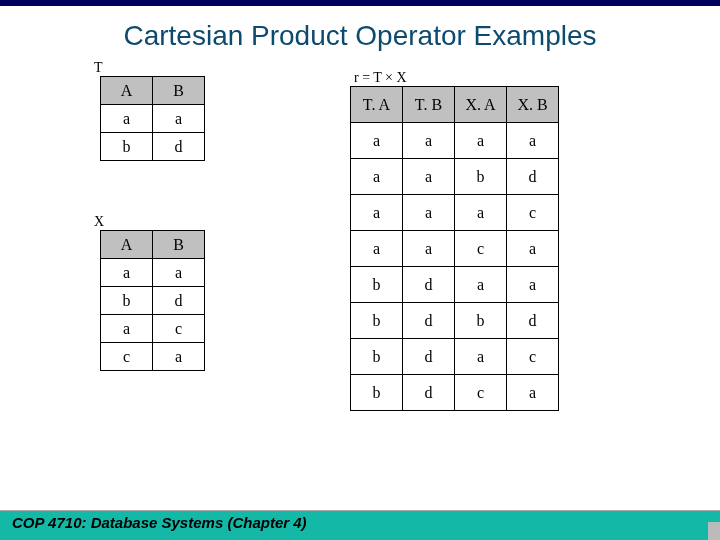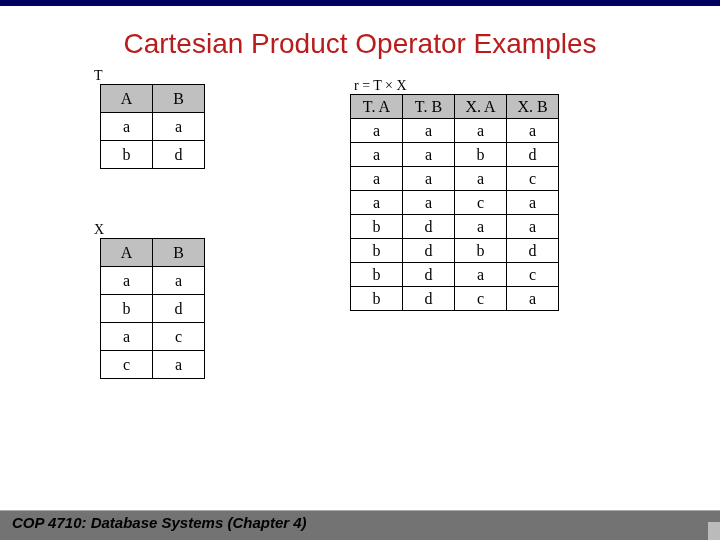--- a/index.html
+++ b/index.html
@@ -10,24 +10,24 @@
     font-family: Arial, Helvetica, sans-serif;
     position: relative;
     overflow: hidden;
   }
   .topbar {
     width: 100%;
     height: 6px;
     background: #000060;
   }
   .title {
-    color: #b91c1c;
+    color: #0c4a6e;
     font-size: 28px;
     text-align: center;
-    padding: 22px 0 8px 0;
+    padding: 14px 0 8px 0;
     font-weight: normal;
   }
   .content {
     position: relative;
     width: 100%;
     height: 430px;
   }
   .tbl-label {
     font-family: "Times New Roman", serif;
     font-size: 14px;
@@ -47,29 +47,29 @@
   }
   table.reltable th {
     background: #c0c0c0;
   }
   table.small th, table.small td {
     width: 52px;
     height: 28px;
   }
   table.big th, table.big td {
     width: 52px;
-    height: 24px;
+    height: 36px;
   }
   .footer {
     position: absolute;
     left: 0;
     bottom: 0;
     width: 100%;
     height: 30px;
-    background: #737373;
+    background: #14b8a6;
     border-top: 1px solid #aaa;
     font-style: italic;
     font-weight: bold;
     font-family: Arial, sans-serif;
     font-size: 15px;
     display: flex;
     align-items: flex-start;
     padding-top: 3px;
   }
   .footer .left { flex: 1; padding-left: 12px; }

